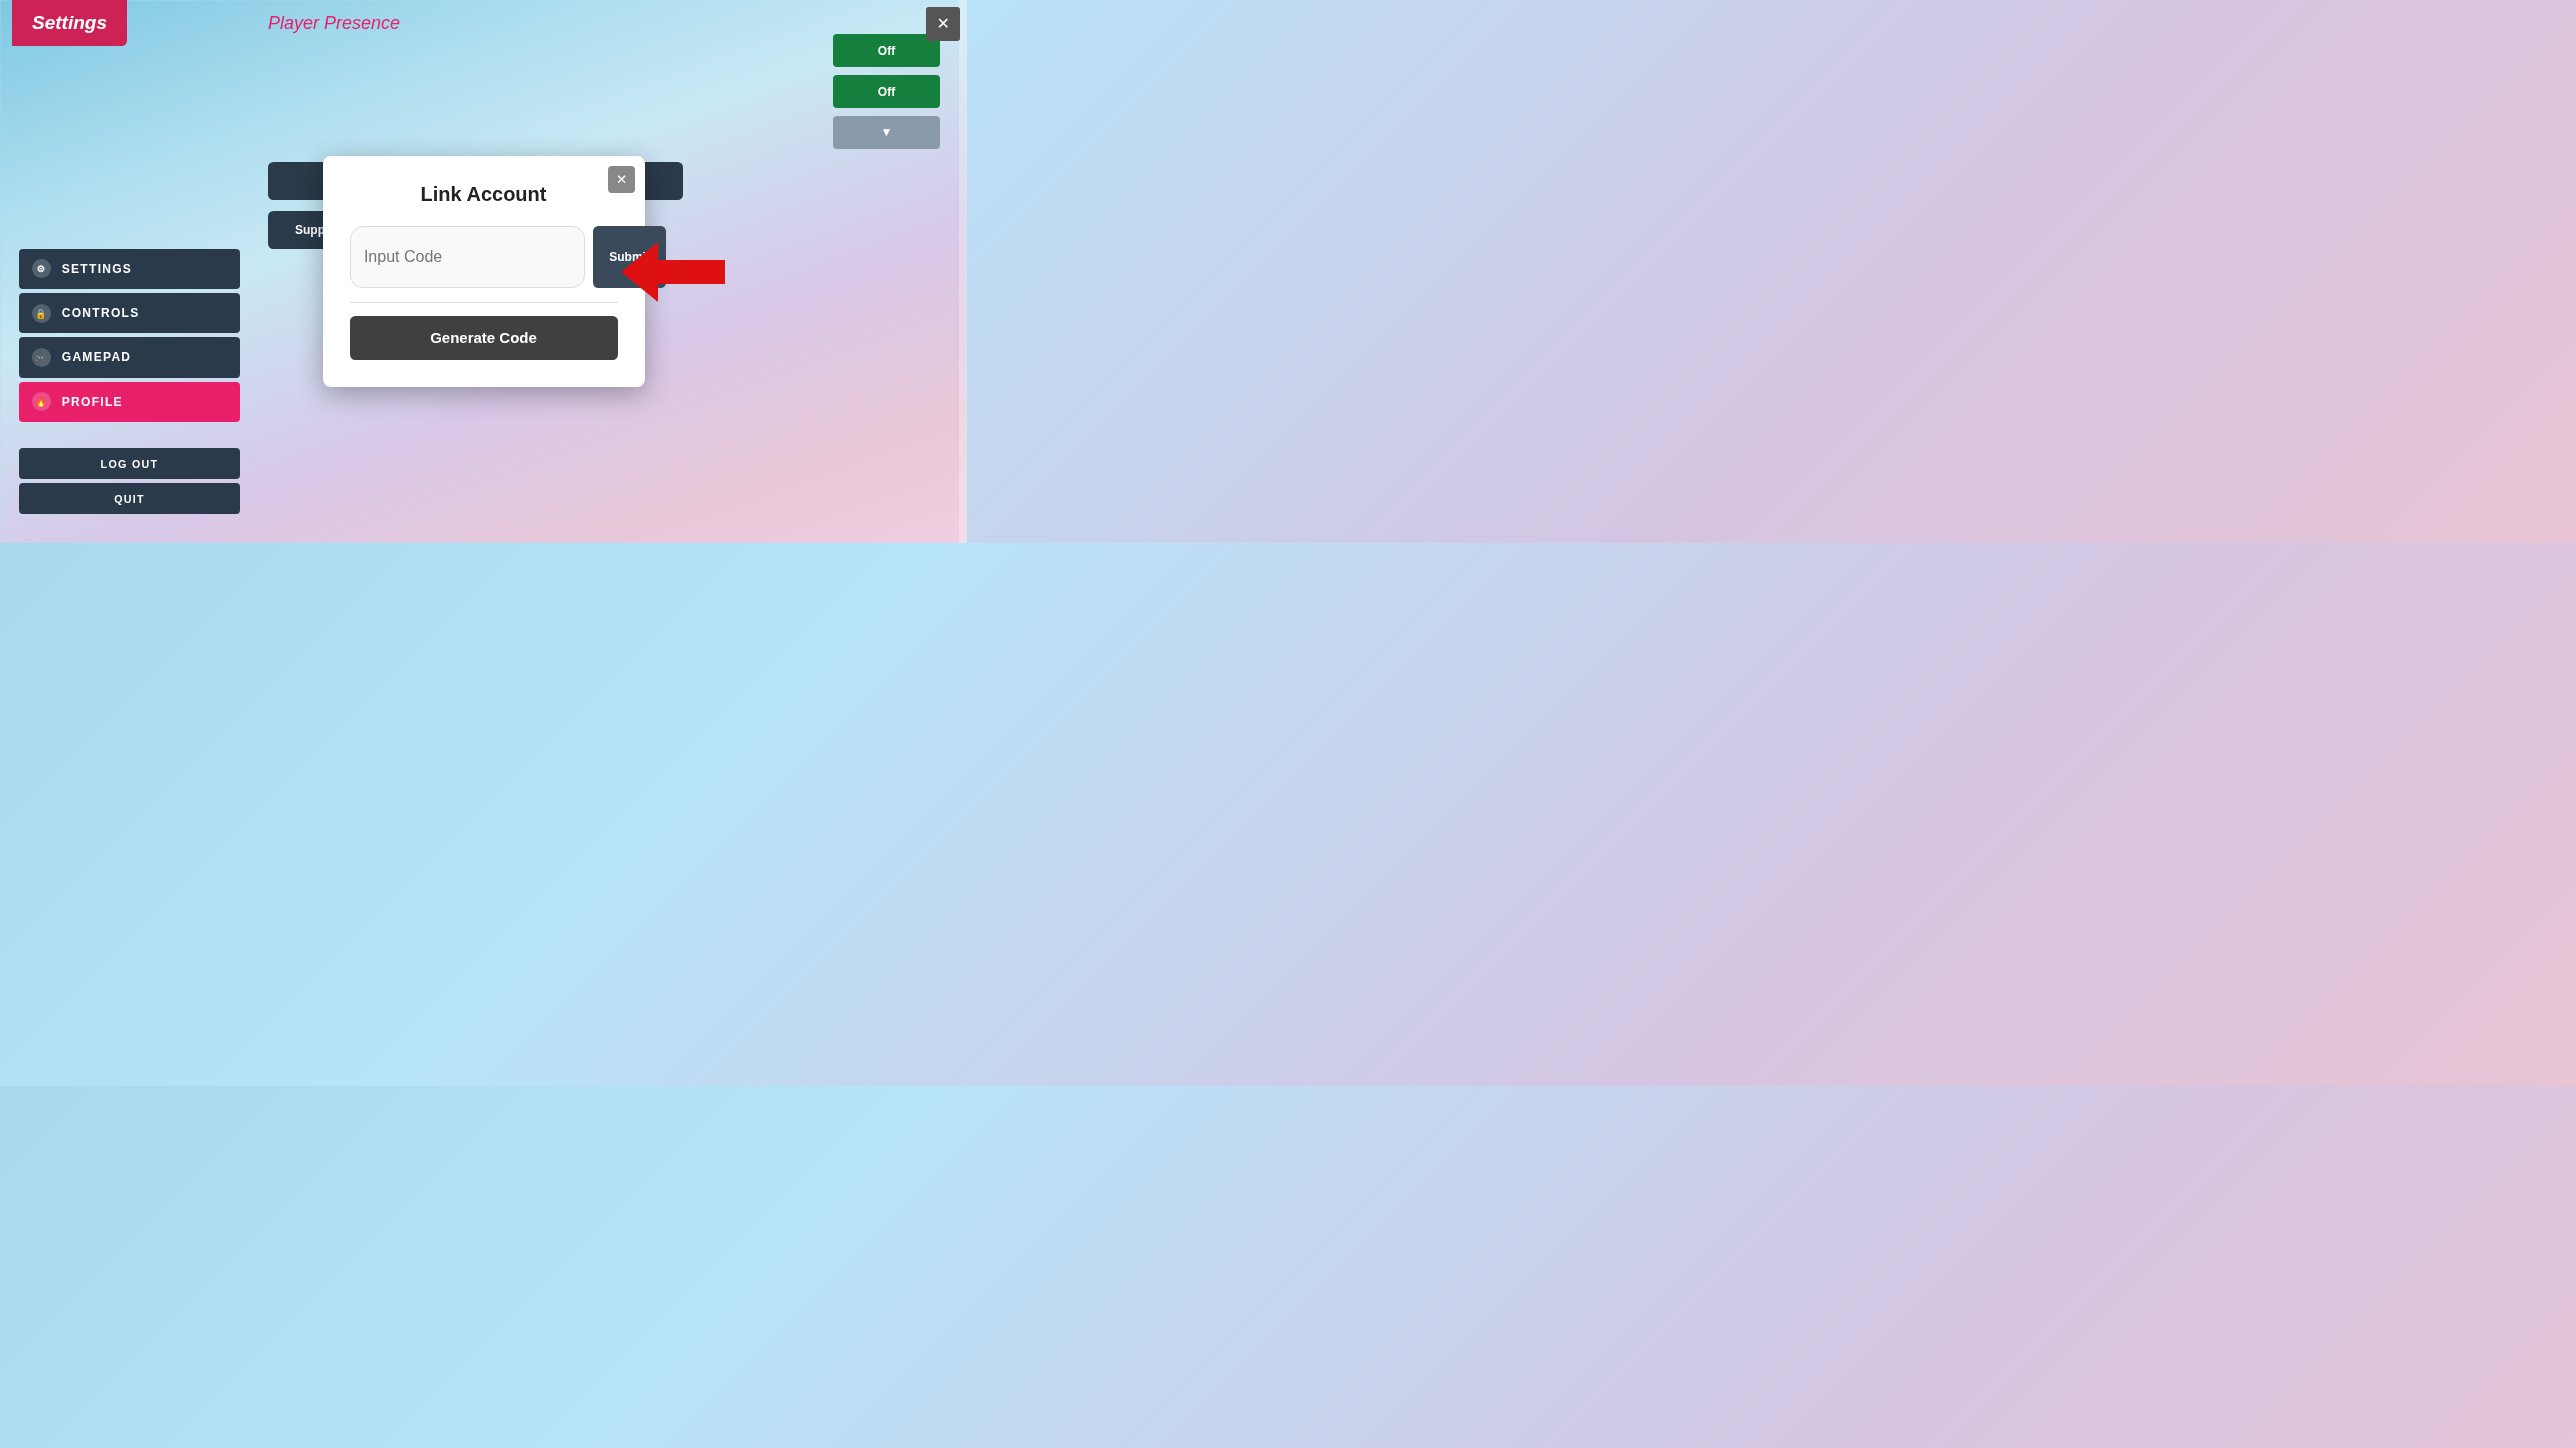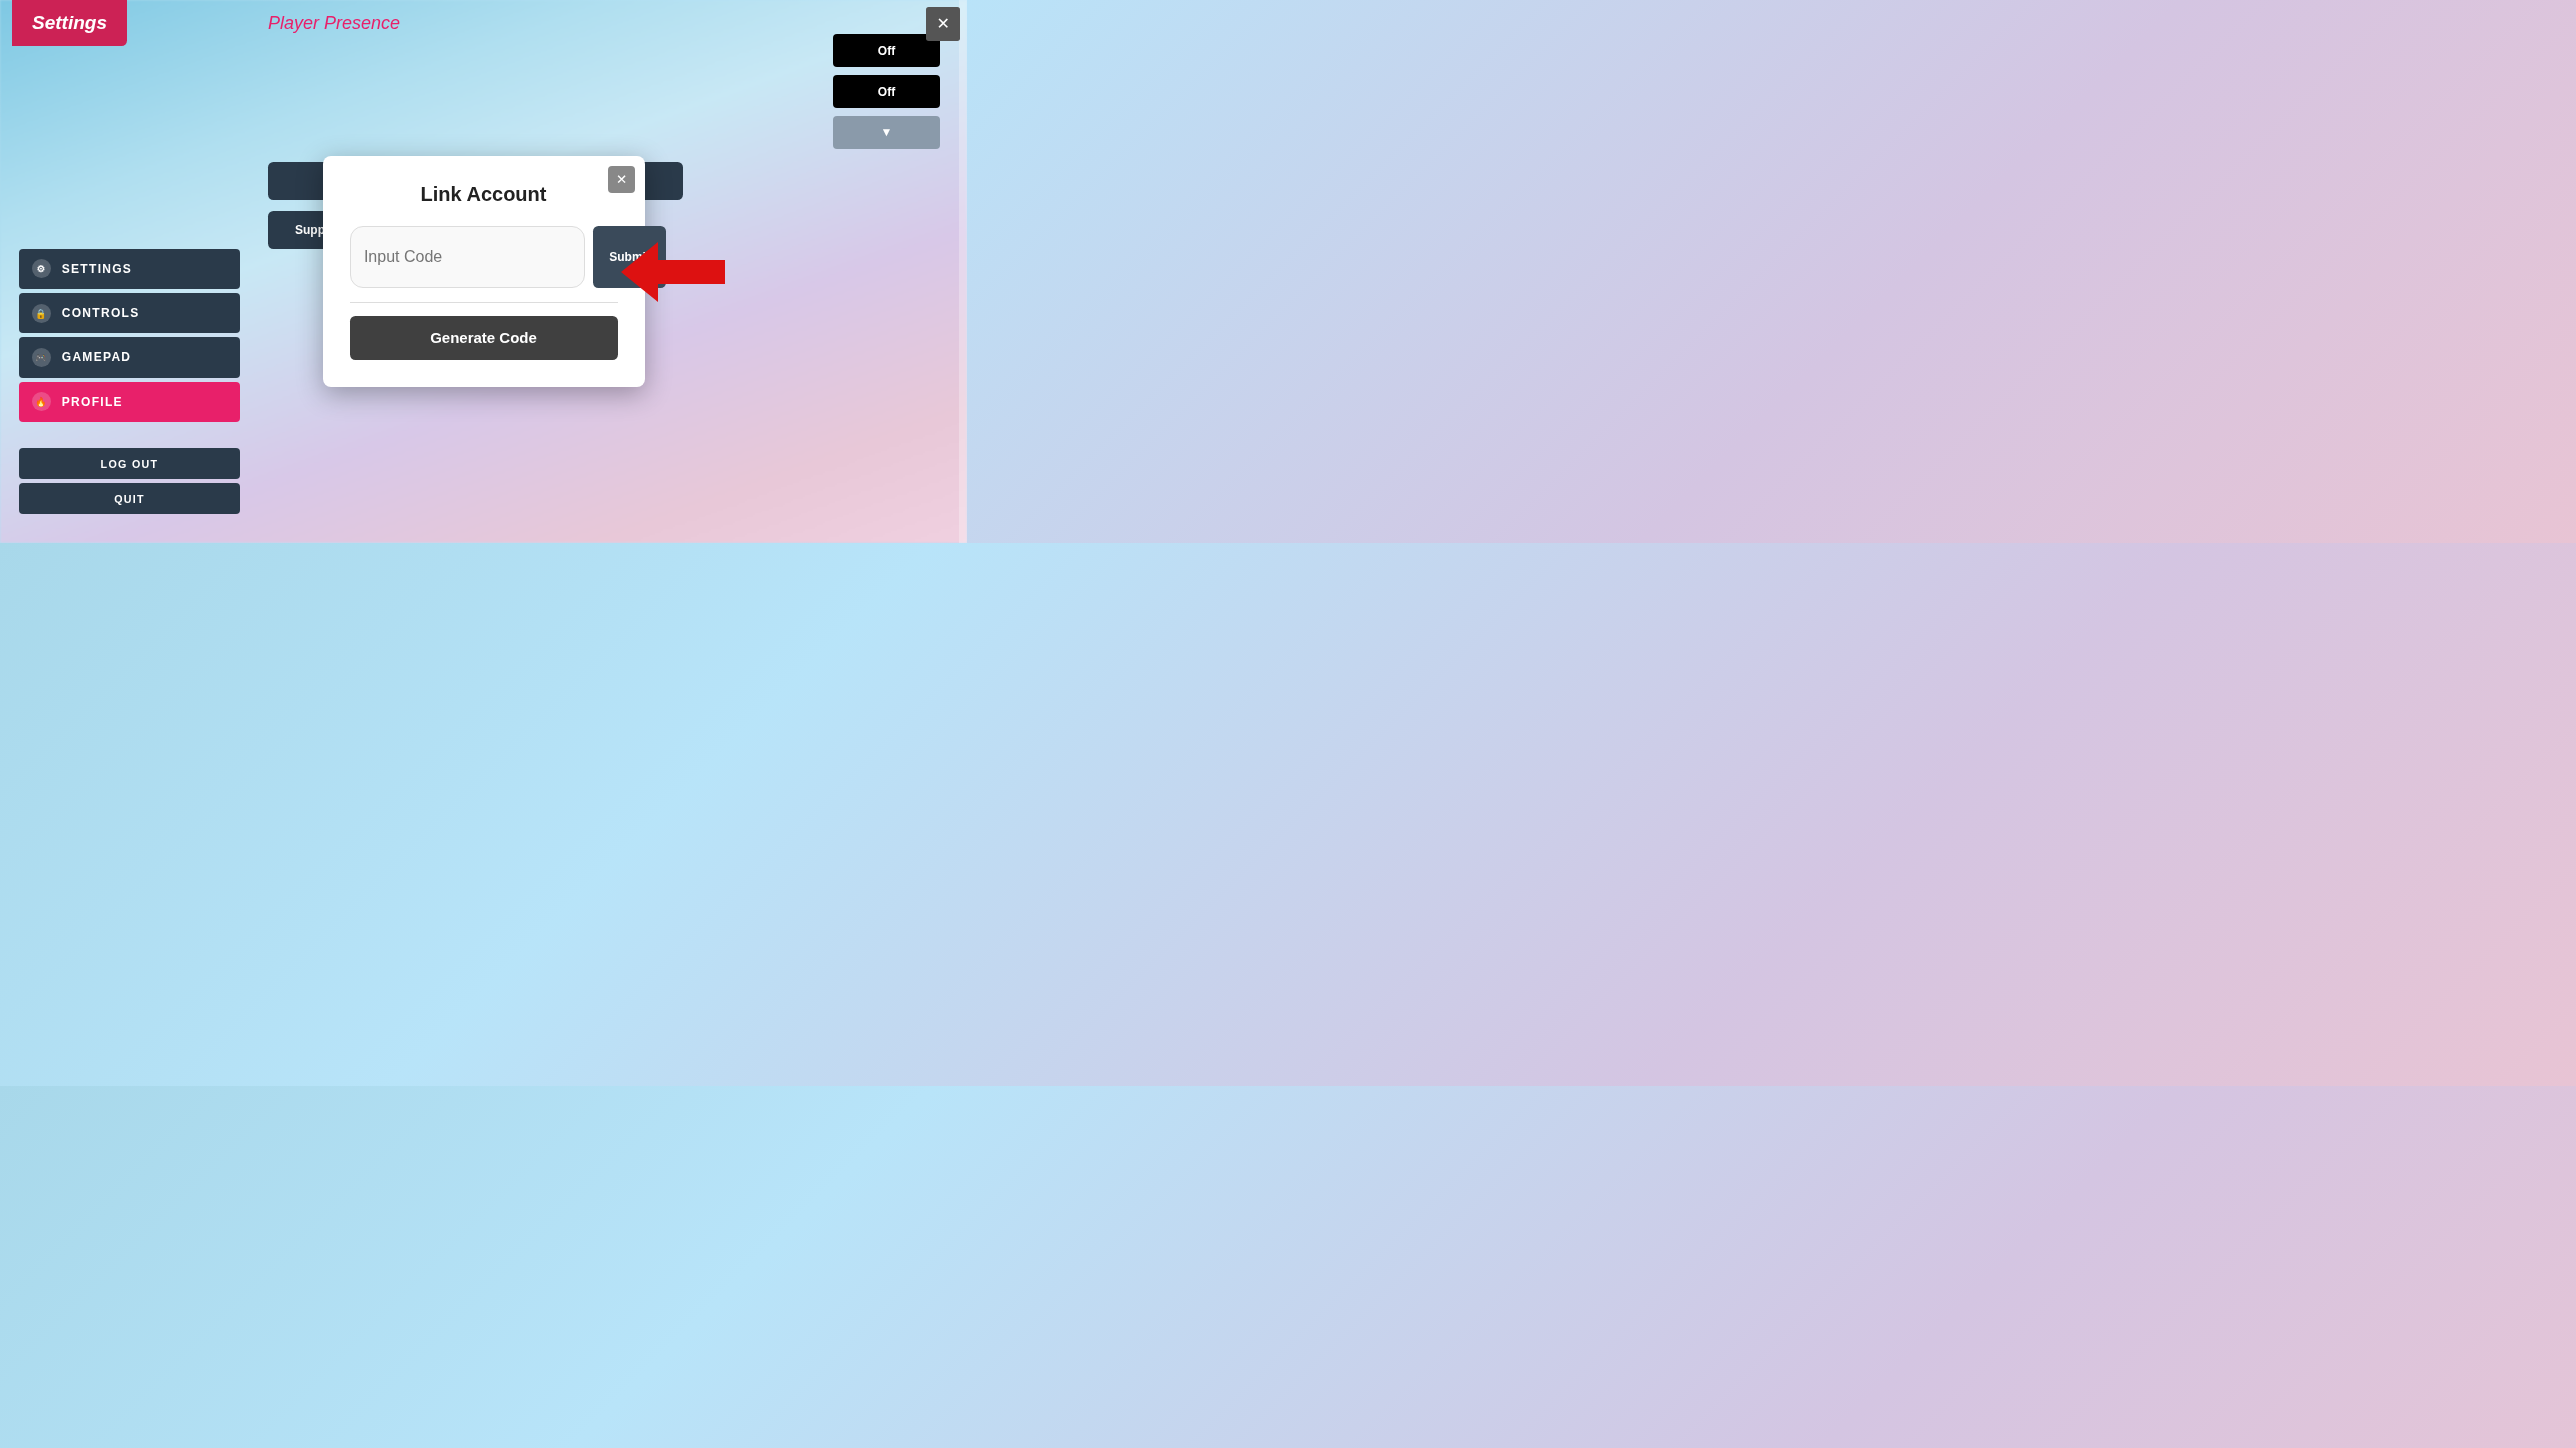--- a/index.html
+++ b/index.html
@@ -213,21 +213,21 @@
     }
 
     
     .toggle-row {
       display: flex;
       justify-content: flex-end;
       margin-bottom: 8px;
     }
 
     .toggle-btn {
-      background: #000000;
+      background: #15803d;
       color: white;
       border: none;
       border-radius: 4px;
       padding: 9.4px 27px;
       font-size: 12px;
       cursor: pointer;
       font-weight: bold;
       min-width: 107px;
     }
 

